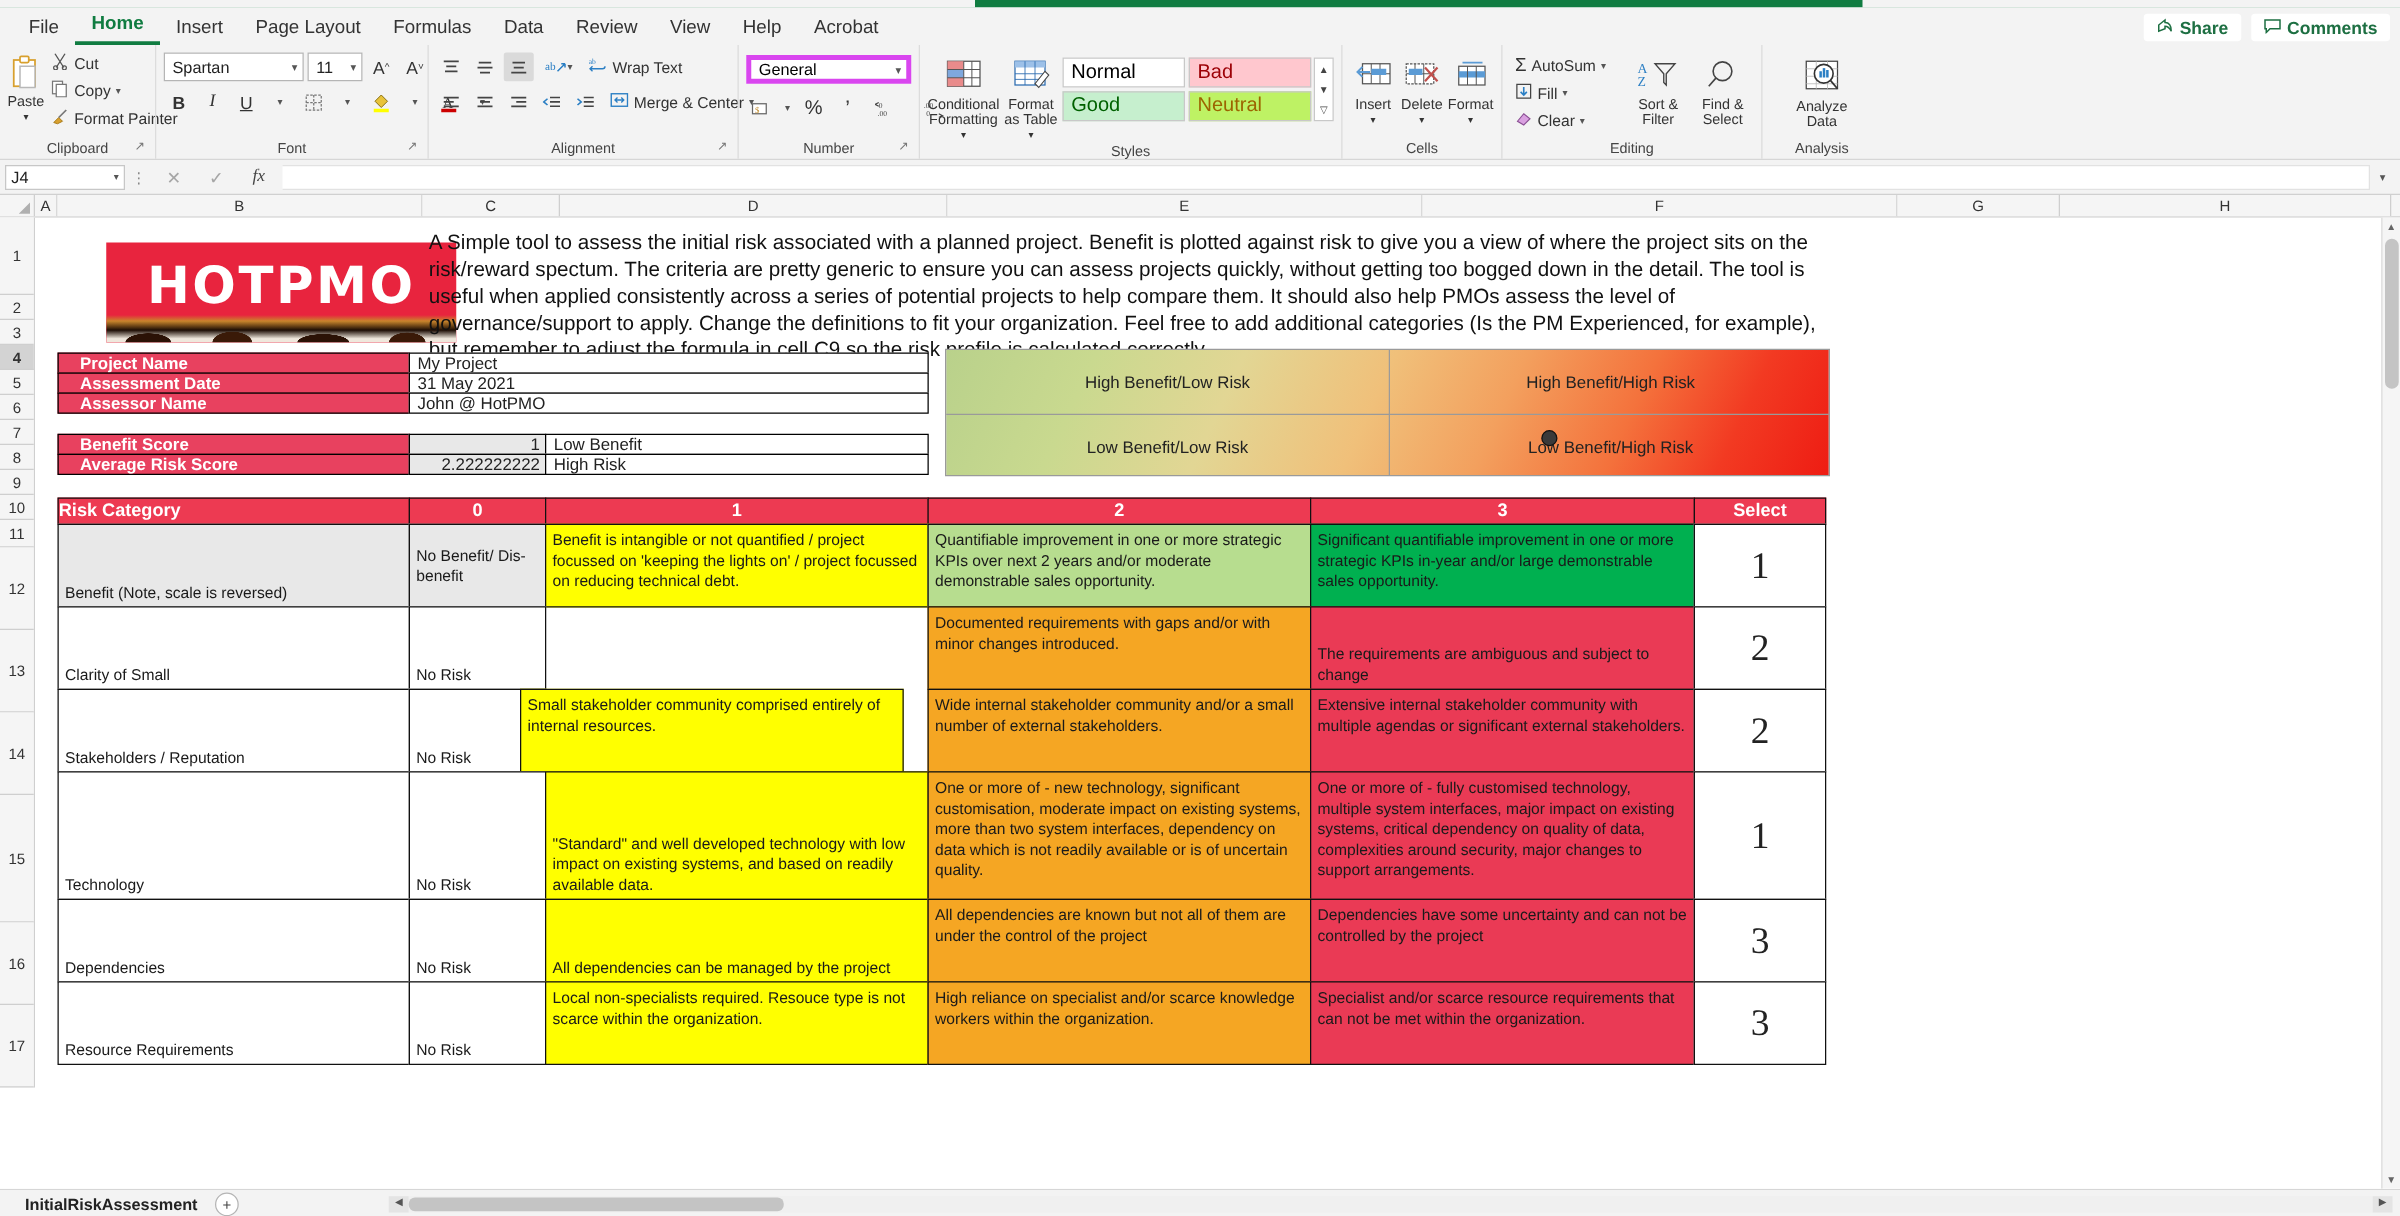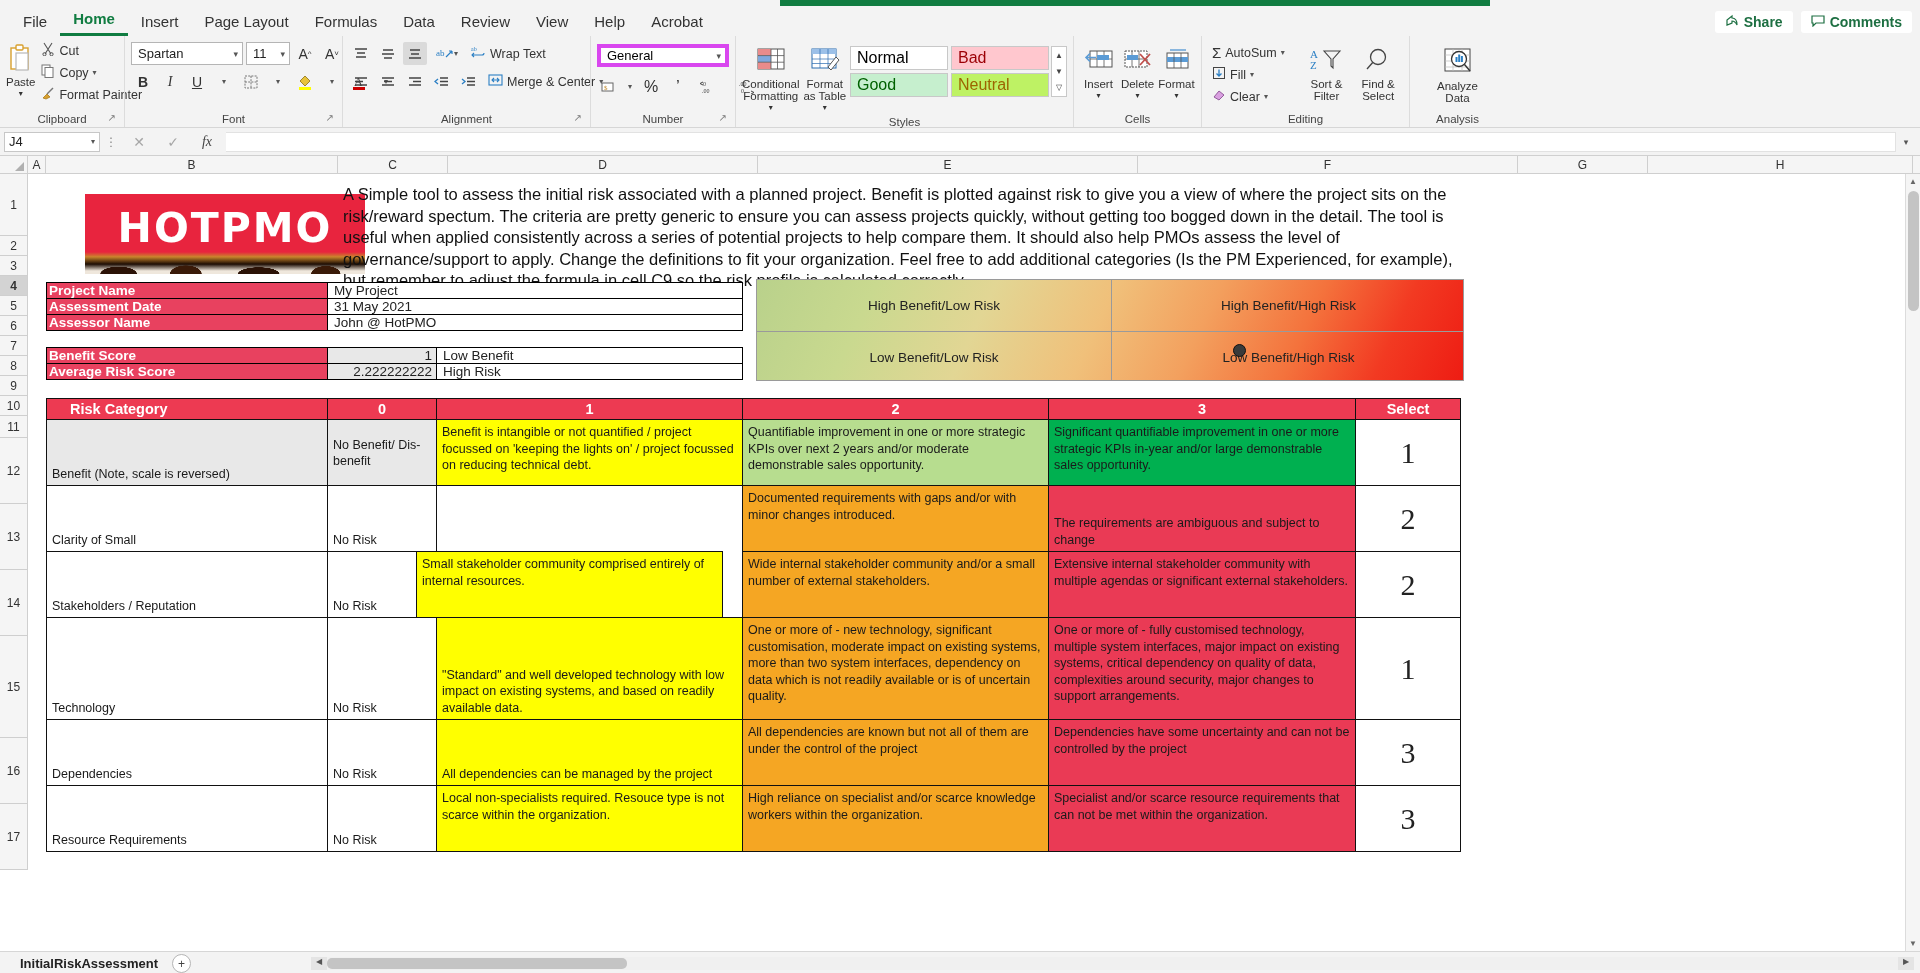--- a/index.html
+++ b/index.html
@@ -159,21 +159,21 @@
       radial-gradient(ellipse 24px 13px at 86% 100%, #3a1a08 60%, transparent 62%),
       linear-gradient(180deg, transparent 0%, #c9852c 22%, #1d0d04 55%, #efe7dc 86%);
   }
 
   
   .desc { position:absolute; font-size:16.5px; line-height:21.5px; color:#111; }
 
   
   .lbl-red {
     position:absolute; background:#e8415f; color:#fff; font-weight:bold; font-size:13.5px;
-    display:flex; align-items:center; padding-left:2px; border:1px solid #000;
+    display:flex; align-items:center; padding-left:17px; border:1px solid #000;
   }
   .val-white {
     position:absolute; background:#fff; color:#222; font-size:13.5px;
     display:flex; align-items:center; padding-left:6px; border:1px solid #000;
   }
   .val-grey {
     position:absolute; background:#e8e8e8; color:#222; font-size:13.5px;
     display:flex; align-items:center; justify-content:flex-end; padding-right:4px; border:1px solid #000;
   }
 
@@ -194,21 +194,21 @@
     position:absolute; width:13px; height:13px; border-radius:50%;
     background:#3a3a3a; border:1px solid #111;
   }
 
   
   .hdr-red {
     position:absolute; background:#ed3a52; color:#fff; font-weight:bold; font-size:14.5px;
     display:flex; align-items:center; border:1px solid #111;
   }
   .hdr-red.ctr { justify-content:center; }
-  .hdr-red.lft { padding-left:23px; }
+  .hdr-red.lft { padding-left:0; }
   .rcell {
     position:absolute; border:1px solid #111; font-size:12.5px; line-height:16.5px;
     color:#1a1a1a; padding:4px 5px 3px 5px; overflow:hidden;
   }
   .rcell.bot { display:flex; align-items:flex-end; }
   .rcell.mid { display:flex; align-items:center; }
   .c-grey { background:#e8e8e8; }
   .c-white { background:#fff; }
   .c-yellow { background:#ffff00; }
   .c-amber { background:#f5a623; }

